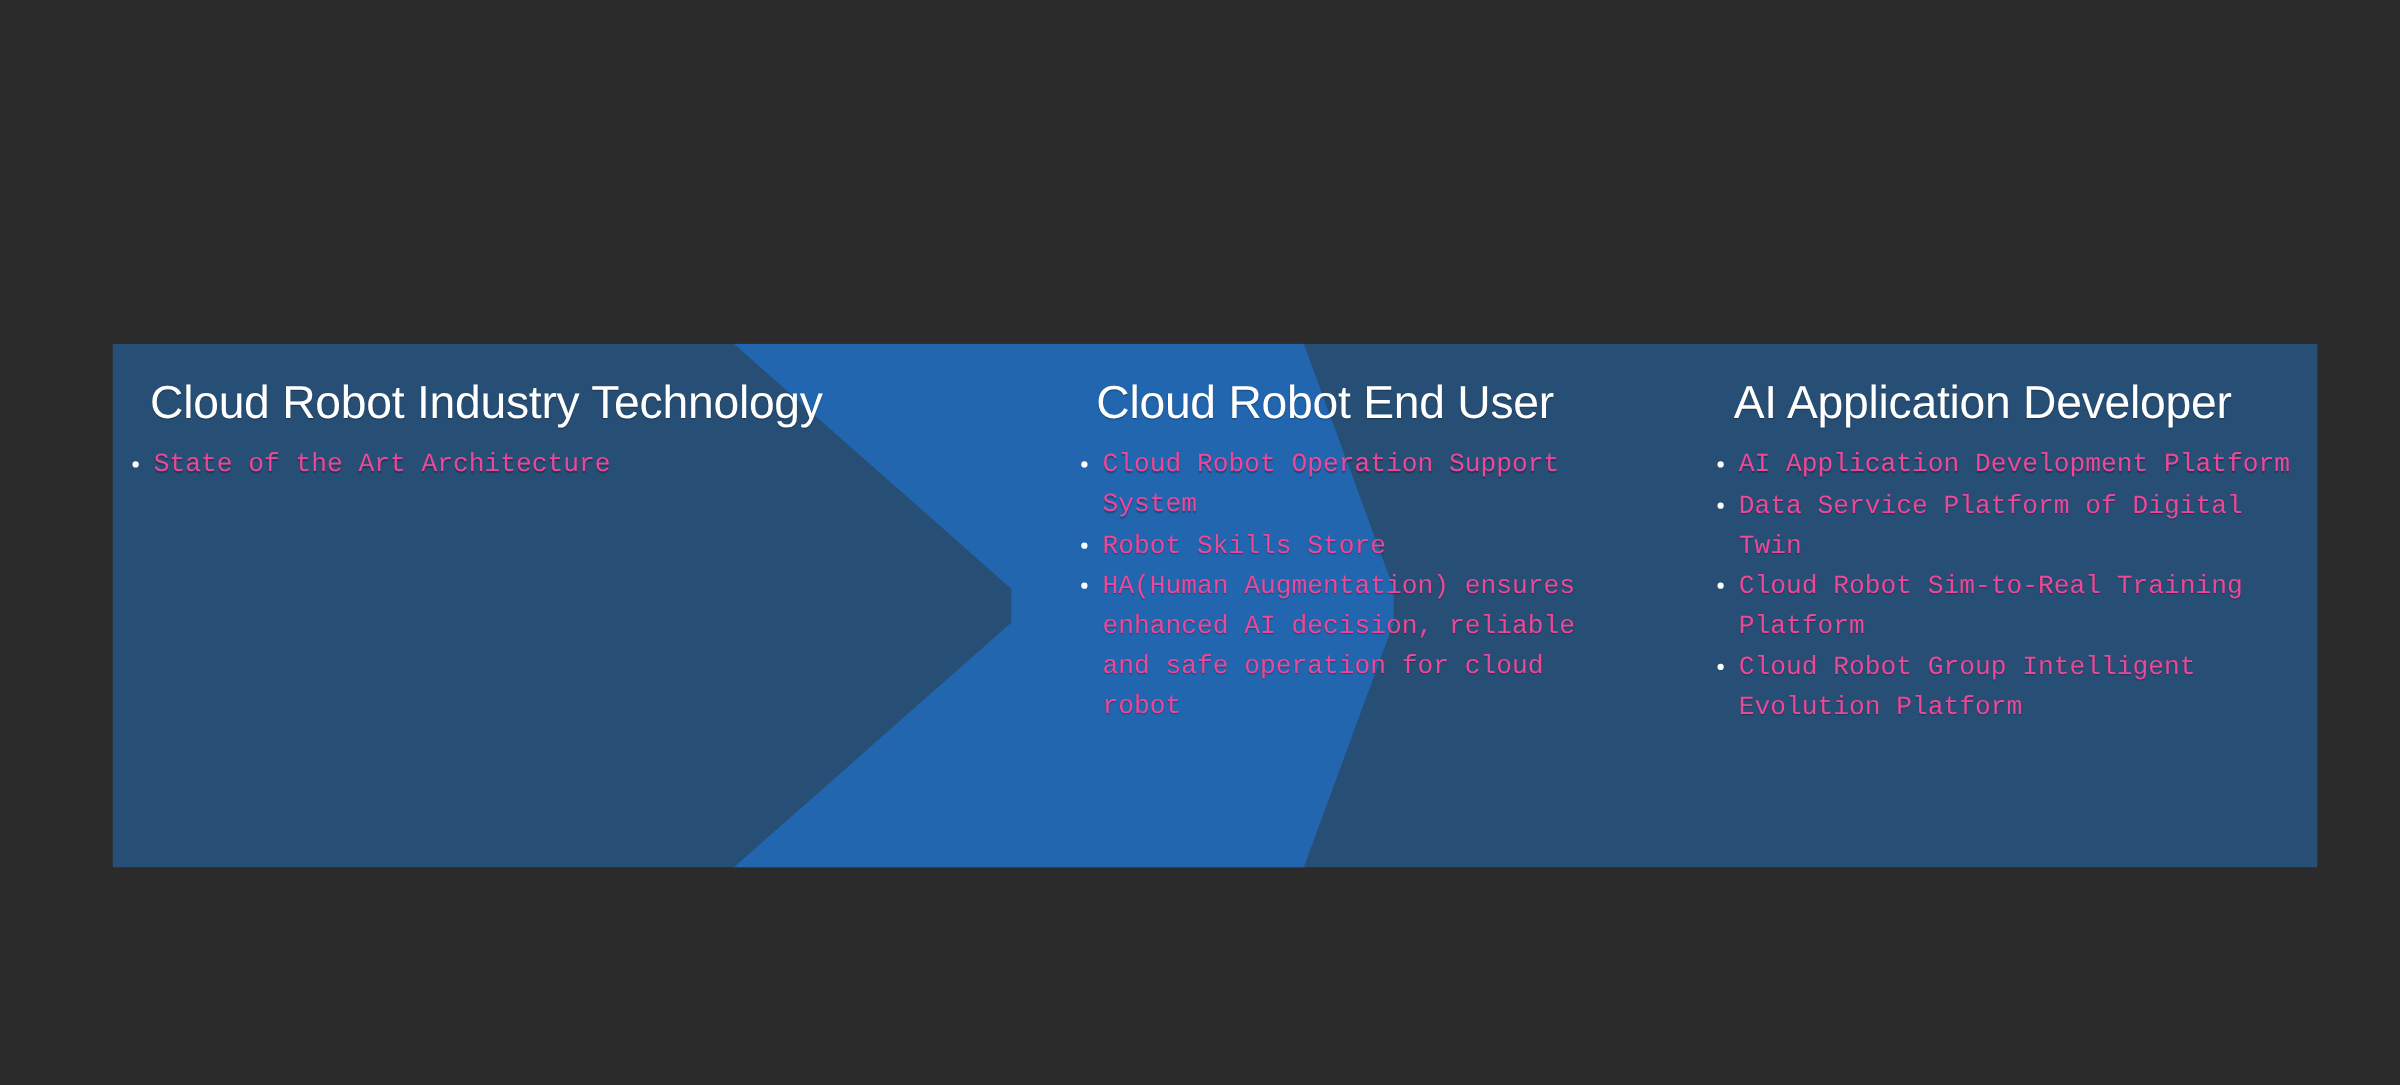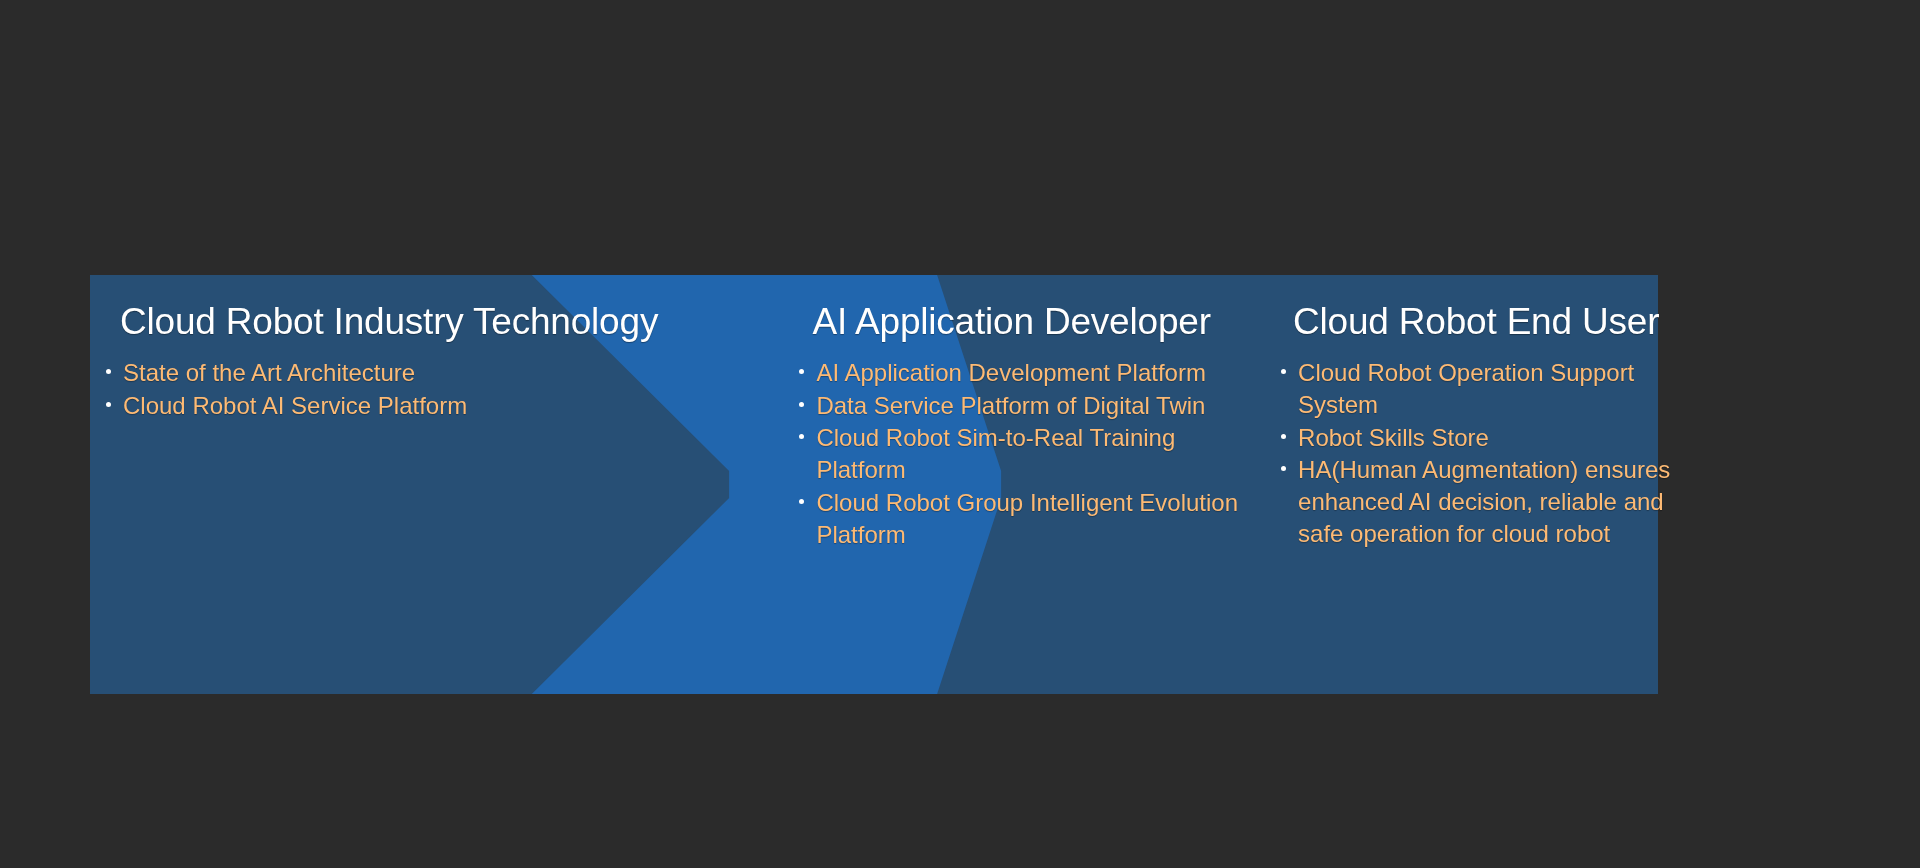--- a/index.html
+++ b/index.html
@@ -12,21 +12,21 @@
     background: #2b2b2b;
     font-family: "Liberation Sans", sans-serif;
     overflow: hidden;
     position: relative;
   }
 
   #banner {
     position: absolute;
     left: 90px;
     top: 275px;
-    width: 1568px;
+    width: 1764px;
     height: 419px;
   }
 
   
   .shape-layer {
     position: absolute;
     inset: 0;
     width: 100%;
     height: 100%;
   }
@@ -71,26 +71,27 @@
     list-style: none;
   }
   .panel.p1 .bullets { left: 14px; width: 660px; }
   .panel.p2 .bullets { left: 78px; width: 470px; }
   .panel.p3 .bullets { left: 58px; width: 420px; }
 
   .bullet-item {
     position: relative;
     display: block;
     padding-left: 19px;
-    font-size: 24px;
+    font-size: 21px;
     line-height: 32px;
-    color: #fdba74;
+    color: #ec4899;
     font-weight: 400;
     margin: 0 0 0.5px 0;
     text-shadow: 0 1px 1px rgba(0,0,0,0.3);
+    font-family: Liberation Mono, monospace;
   }
   .bullet-item .dot {
     position: absolute;
     left: 2px;
     top: 12px;
     width: 5px;
     height: 5px;
     border-radius: 50%;
     background: #ffffff;
   }
@@ -109,23 +110,37 @@
 
   <div class="cols">
 
     <div class="panel p1">
       <div class="panel-title">Cloud Robot Industry Technology</div>
       <ul class="bullets">
         <li class="bullet-item">
           <span class="dot"></span>
           <span>State of the Art Architecture</span>
         </li>
+      </ul>
+    </div>
+
+    <div class="panel p3">
+      <div class="panel-title">Cloud Robot End User</div>
+      <ul class="bullets">
         <li class="bullet-item">
           <span class="dot"></span>
-          <span>Cloud Robot AI Service Platform</span>
+          <span>Cloud Robot Operation Support System</span>
+        </li>
+        <li class="bullet-item">
+          <span class="dot"></span>
+          <span>Robot Skills Store</span>
+        </li>
+        <li class="bullet-item">
+          <span class="dot"></span>
+          <span>HA(Human Augmentation) ensures enhanced AI decision, reliable and safe operation for cloud robot</span>
         </li>
       </ul>
     </div>
 
     <div class="panel p2">
       <div class="panel-title">AI Application Developer</div>
       <ul class="bullets">
         <li class="bullet-item">
           <span class="dot"></span>
           <span>AI Application Development Platform</span>
@@ -138,32 +153,14 @@
           <span class="dot"></span>
           <span>Cloud Robot Sim-to-Real Training Platform</span>
         </li>
         <li class="bullet-item">
           <span class="dot"></span>
           <span>Cloud Robot Group Intelligent Evolution Platform</span>
         </li>
       </ul>
     </div>
 
-    <div class="panel p3">
-      <div class="panel-title">Cloud Robot End User</div>
-      <ul class="bullets">
-        <li class="bullet-item">
-          <span class="dot"></span>
-          <span>Cloud Robot Operation Support System</span>
-        </li>
-        <li class="bullet-item">
-          <span class="dot"></span>
-          <span>Robot Skills Store</span>
-        </li>
-        <li class="bullet-item">
-          <span class="dot"></span>
-          <span>HA(Human Augmentation) ensures enhanced AI decision, reliable and safe operation for cloud robot</span>
-        </li>
-      </ul>
-    </div>
-
   </div>
 </div>
 
 </body></html>

